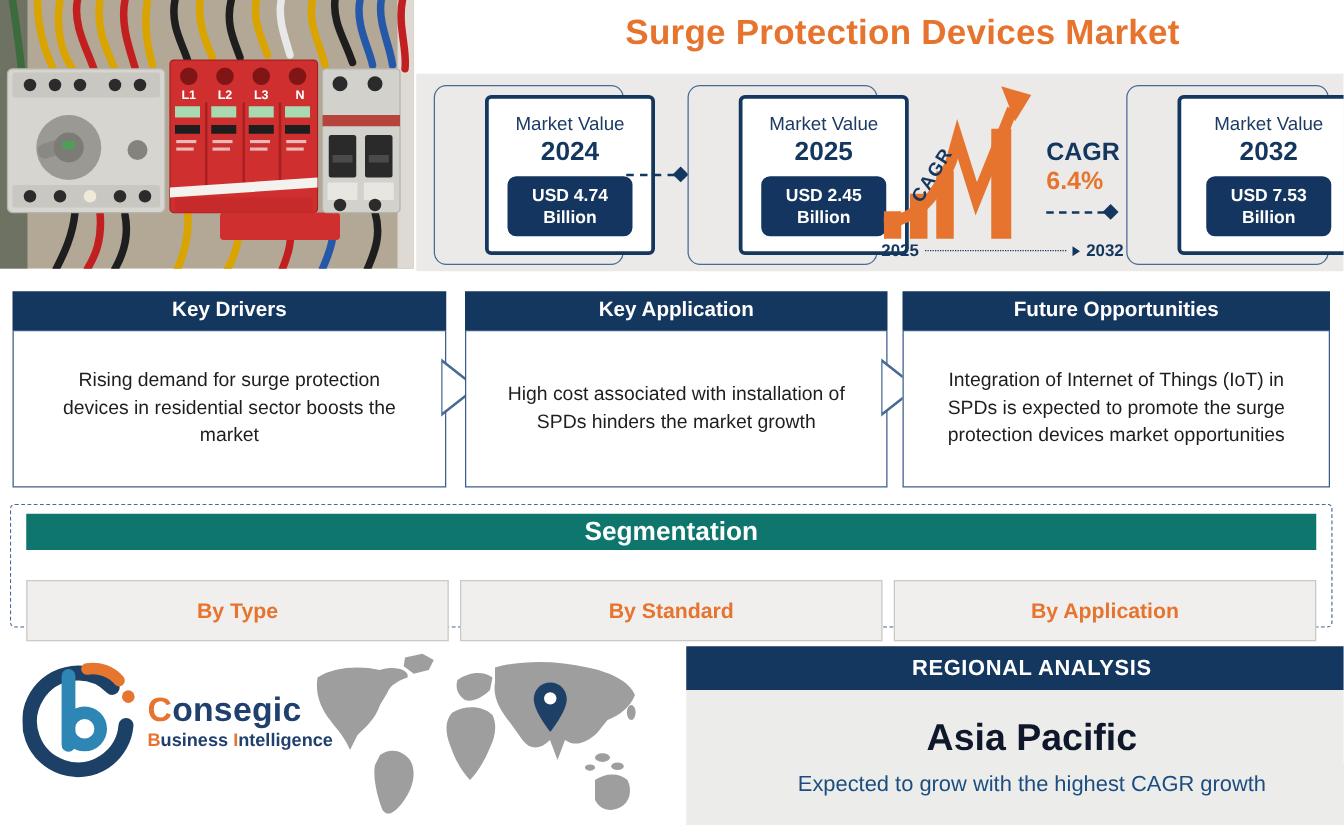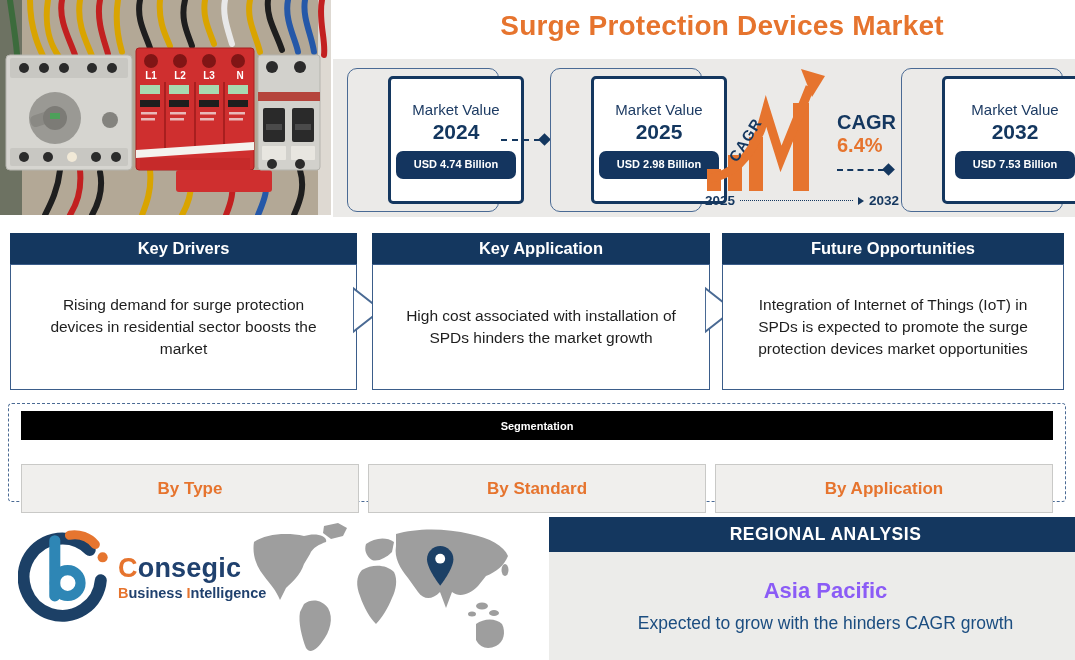--- a/index.html
+++ b/index.html
@@ -18,22 +18,22 @@
   
   .band { position:absolute; left:333px; top:59px; width:742px; height:158px; background:#EBEAE8; }
   .mv-card { position:absolute; top:9px; height:144px; border:1.5px solid #4A6A94; border-radius:10px; padding:7px; }
   .mv-card.c2024 { left:14px;  width:152px; }
   .mv-card.c2025 { left:217px; width:152px; }
   .mv-card.c2032 { left:568px; width:162px; }
   .mv-inner { width:100%; height:100%; background:#fff; border:3px solid #14375F; border-radius:5px;
               display:flex; flex-direction:column; align-items:center; justify-content:center; gap:2px; padding:4px;margin-left:33px; }
   .mv-label { font-size:15px; font-weight:500; color:#1D3B63; }
   .mv-year  { font-size:21px; font-weight:700; color:#14375F; margin-bottom:5px; }
-  .mv-pill  { background:#14355F; color:#fff; border-radius:7px; font-size:11px; font-weight:700;
-              line-height:1.2; text-align:center; padding:7px 9px; width:120px; }
+  .mv-pill  { background:#14355F; color:#fff; border-radius:7px; font-size:14px; font-weight:700;
+              line-height:1.2; text-align:center; padding:7px 9px; width:100px; }
   .connector { position:absolute; left:168px; top:76px; width:48px; display:flex; align-items:center; }
   .dashline { flex:1; height:0; border-top:2.5px dashed #14375F; }
   .diamond { width:9px; height:9px; background:#14375F; transform:rotate(45deg); flex:0 0 auto; }
 
   .cagr-graphic { position:absolute; left:374px; top:8px; width:130px; height:126px; }
   .cagr-side { position:absolute; left:504px; top:52px; width:80px; display:flex; flex-direction:column; }
   .cagr-word { font-size:20px; font-weight:700; color:#14375F; line-height:1.1; }
   .cagr-val  { font-size:20px; font-weight:700; color:#E6742E; line-height:1.2; }
   .cagr-arrow { display:flex; align-items:center; width:56px; margin-top:8px; }
   .years { position:absolute; left:372px; top:134px; width:194px; display:flex; align-items:center; gap:5px;
@@ -49,41 +49,41 @@
   .insight.i2 { left:722px; width:342px; }
   .insight-head { background:#14375F; color:#fff; font-weight:700; font-size:16.5px; text-align:center; padding:6px 0; }
   .insight-body { border:1.5px solid #3B5D8A; background:#fff; height:126px; display:flex; align-items:center;
                   justify-content:center; padding:0 24px; text-align:center; font-size:15.5px; color:#1E1E1E; line-height:1.42; }
   .chev { position:absolute; top:54px; width:36px; height:50px; }
   .chev.ch0 { left:353px; } .chev.ch1 { left:705px; }
 
   
   .segment { position:absolute; left:8px; top:403px; width:1058px; height:99px;
              border:1.6px dashed #4A6A94; border-radius:4px; }
-  .segment-bar { position:absolute; left:12px; right:12px; top:7px; height:29px; background:#000000;
-                 color:#fff; font-weight:700; font-size:11px; display:flex; align-items:center; justify-content:center; }
+  .segment-bar { position:absolute; left:12px; right:12px; top:7px; height:29px; background:#0f766e;
+                 color:#fff; font-weight:700; font-size:21px; display:flex; align-items:center; justify-content:center; }
   .segment-row { position:absolute; left:12px; right:12px; top:43px; height:49px; display:flex; gap:9px;margin-top:17px; }
   .segment-btn { flex:1; background:#F0EFED; border:1px solid #C9C9C7; display:flex; align-items:center;
                  justify-content:center; font-size:17px; font-weight:700; color:#E6742E; cursor:pointer; }
 
   
   .logo { position:absolute; left:18px; top:528px; display:flex; }
   .logo-text { margin-left:8px; padding-top:26px; }
   .logo-name { font-size:27px; font-weight:700; letter-spacing:0.2px; color:#20416E; line-height:1.05; }
   .logo-name .init { color:#E6742E; }
   .logo-sub { font-size:14.5px; font-weight:700; color:#20416E; margin-top:3px; }
   .logo-sub .init { color:#E6742E; }
   .map { position:absolute; left:246px; top:520px; width:272px; height:140px; }
 
   .regional { position:absolute; left:549px; top:517px; width:553px; height:143px; }
   .regional-head { height:35px; background:#14375F; color:#fff; font-weight:700; font-size:17.5px;
                    letter-spacing:0.5px; display:flex; align-items:center; justify-content:center; }
   .regional-body { height:108px; background:#ECECEA; display:flex; flex-direction:column; align-items:center;
                    justify-content:center; gap:9px; }
-  .regional-region { font-size:22px; font-weight:700; color:#8b5cf6; }
+  .regional-region { font-size:30px; font-weight:700; color:#0f172a; }
   .regional-note { font-size:17.5px; font-weight:500; color:#1B4D80; }
 </style>
 </head>
 <body>
 
 <div class="stage">
 
   <div class="photo">
     <svg width="331" height="215" viewBox="0 0 331 215">
       <rect x="0" y="0" width="331" height="215" fill="#B3A896"></rect>
@@ -210,21 +210,21 @@
 
     <div class="connector">
       <span class="dashline"></span>
       <span class="diamond"></span>
     </div>
 
     <div class="mv-card c2025">
       <div class="mv-inner">
         <div class="mv-label">Market Value</div>
         <div class="mv-year">2025</div>
-        <div class="mv-pill">USD 2.98 Billion</div>
+        <div class="mv-pill">USD 2.45 Billion</div>
       </div>
     </div>
 
     <svg class="cagr-graphic" viewBox="0 0 130 126">
       <g fill="#E6742E">
         <rect x="0" y="102" width="14" height="22"></rect>
         <rect x="21" y="88" width="14" height="36"></rect>
         <rect x="42" y="70" width="14" height="54"></rect>
         <rect x="86" y="36" width="16" height="88"></rect>
       </g>
@@ -319,17 +319,17 @@
     <g transform="translate(181,26) scale(1.1)">
       <path d="M12 0C5.4 0 0 5.4 0 12c0 9 12 24 12 24s12-15 12-24C24 5.4 18.6 0 12 0z" fill="#1C4066"></path>
       <circle cx="12" cy="11.5" r="4.5" fill="#FFFFFF"></circle>
     </g>
   </svg>
 
   <section class="regional">
     <div class="regional-head">REGIONAL ANALYSIS</div>
     <div class="regional-body">
       <div class="regional-region">Asia Pacific</div>
-      <div class="regional-note">Expected to grow with the hinders CAGR growth</div>
+      <div class="regional-note">Expected to grow with the highest CAGR growth</div>
     </div>
   </section>
 
 </div>
 
 </body></html>

